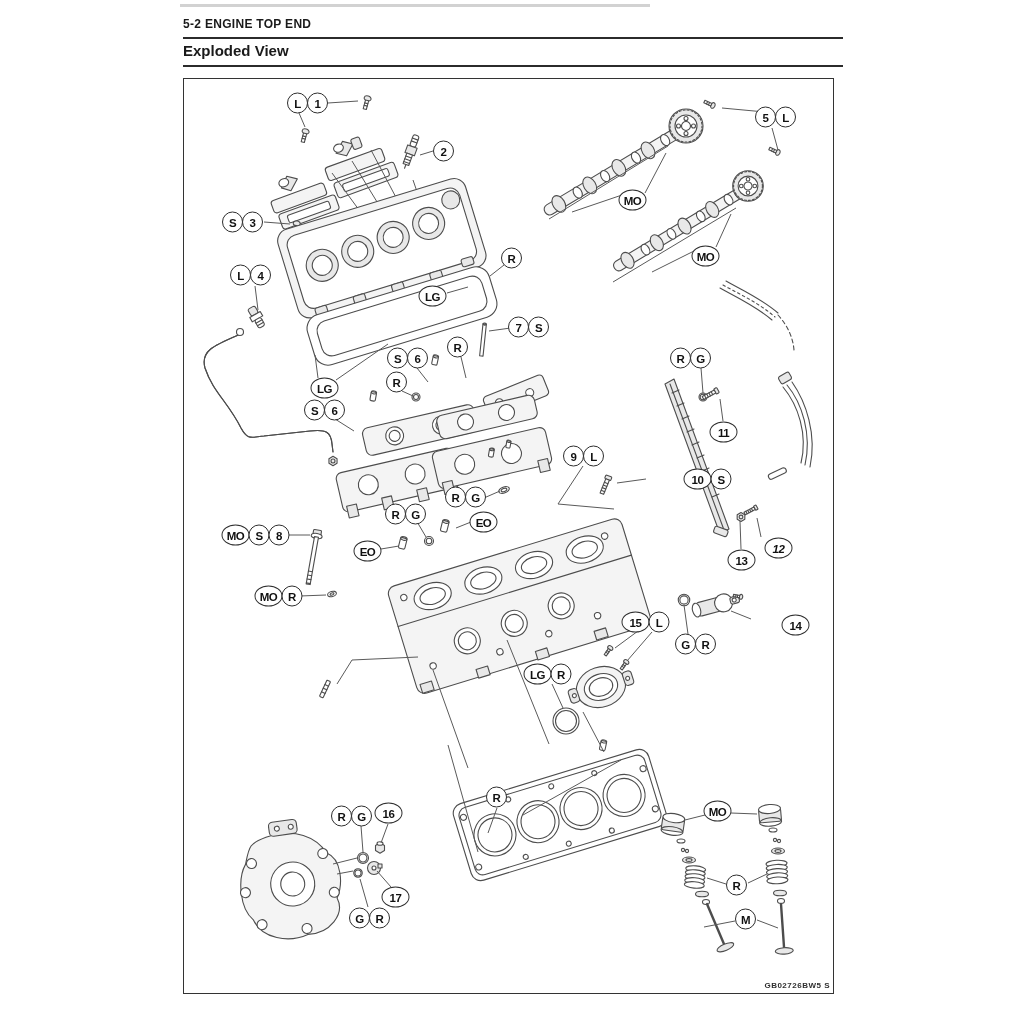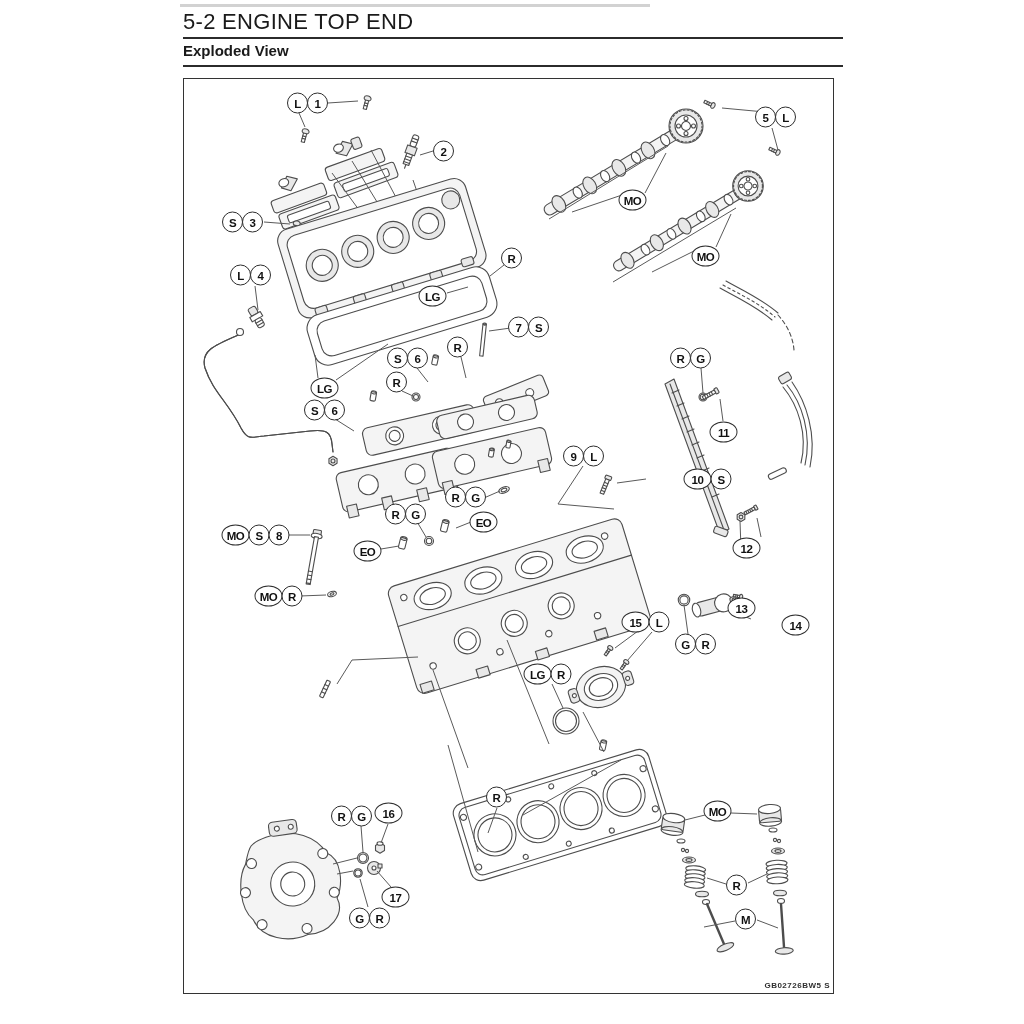--- a/index.html
+++ b/index.html
@@ -1,19 +1,19 @@
 <!DOCTYPE html>
 <html><head>
 <meta charset="utf-8">
 <style>
   html,body{margin:0;padding:0;background:#fff;}
   .page{position:relative;width:1024px;height:1024px;background:#fff;overflow:hidden;
         font-family:"Liberation Sans",sans-serif;color:#1a1a1a;}
   .scan-smudge{position:absolute;left:180px;top:4px;width:470px;height:3px;background:#d2d2d2;}
-  .hdr-title{position:absolute;left:183px;top:9px;font-size:22px;font-weight:normal;letter-spacing:.3px;}
+  .hdr-title{position:absolute;left:183px;top:17px;font-size:12px;font-weight:bold;letter-spacing:.3px;}
   .rule{position:absolute;left:183px;width:660px;background:#2b2b2b;}
   .rule1{top:37px;height:2px;}
   .rule2{top:65px;height:2px;}
   .hdr-sub{position:absolute;left:183px;top:42px;font-size:15px;font-weight:bold;}
   .figure-box{position:absolute;left:183px;top:78px;width:649px;height:914px;border:1.5px solid #333;background:#fff;}
   svg.art{position:absolute;left:0;top:0;width:1024px;height:1024px;}
   svg.art *{vector-effect:non-scaling-stroke;}
   .ln{stroke:#4d4d4d;stroke-width:1.1;fill:none;stroke-linecap:round;stroke-linejoin:round;}
   .f0{fill:#f4f4f4;}
   .f1{fill:#e8e8e8;}
@@ -631,24 +631,24 @@
       </div>
       <div class="callout" style="left: 256px; top: 535px;">
         <span class="bubble wide">MO</span>
         <span class="bubble">S</span>
         <span class="bubble">8</span>
       </div>
       <div class="callout" style="left: 279px; top: 596px;">
         <span class="bubble wide">MO</span>
         <span class="bubble">R</span>
       </div>
-      <div class="callout" style="left: 747px; top: 548px;">
+      <div class="callout" style="left: 779px; top: 548px; font-style: italic;">
         <span class="bubble wide">12</span>
       </div>
-      <div class="callout" style="left: 742px; top: 560px; margin-top: 48px;">
+      <div class="callout" style="left: 742px; top: 560px;">
         <span class="bubble wide">13</span>
       </div>
       <div class="callout" style="left: 796px; top: 625px;">
         <span class="bubble wide">14</span>
       </div>
       <div class="callout" style="left: 696px; top: 644px;">
         <span class="bubble">G</span>
         <span class="bubble">R</span>
       </div>
       <div class="callout" style="left: 646px; top: 622px; justify-content: center;">

